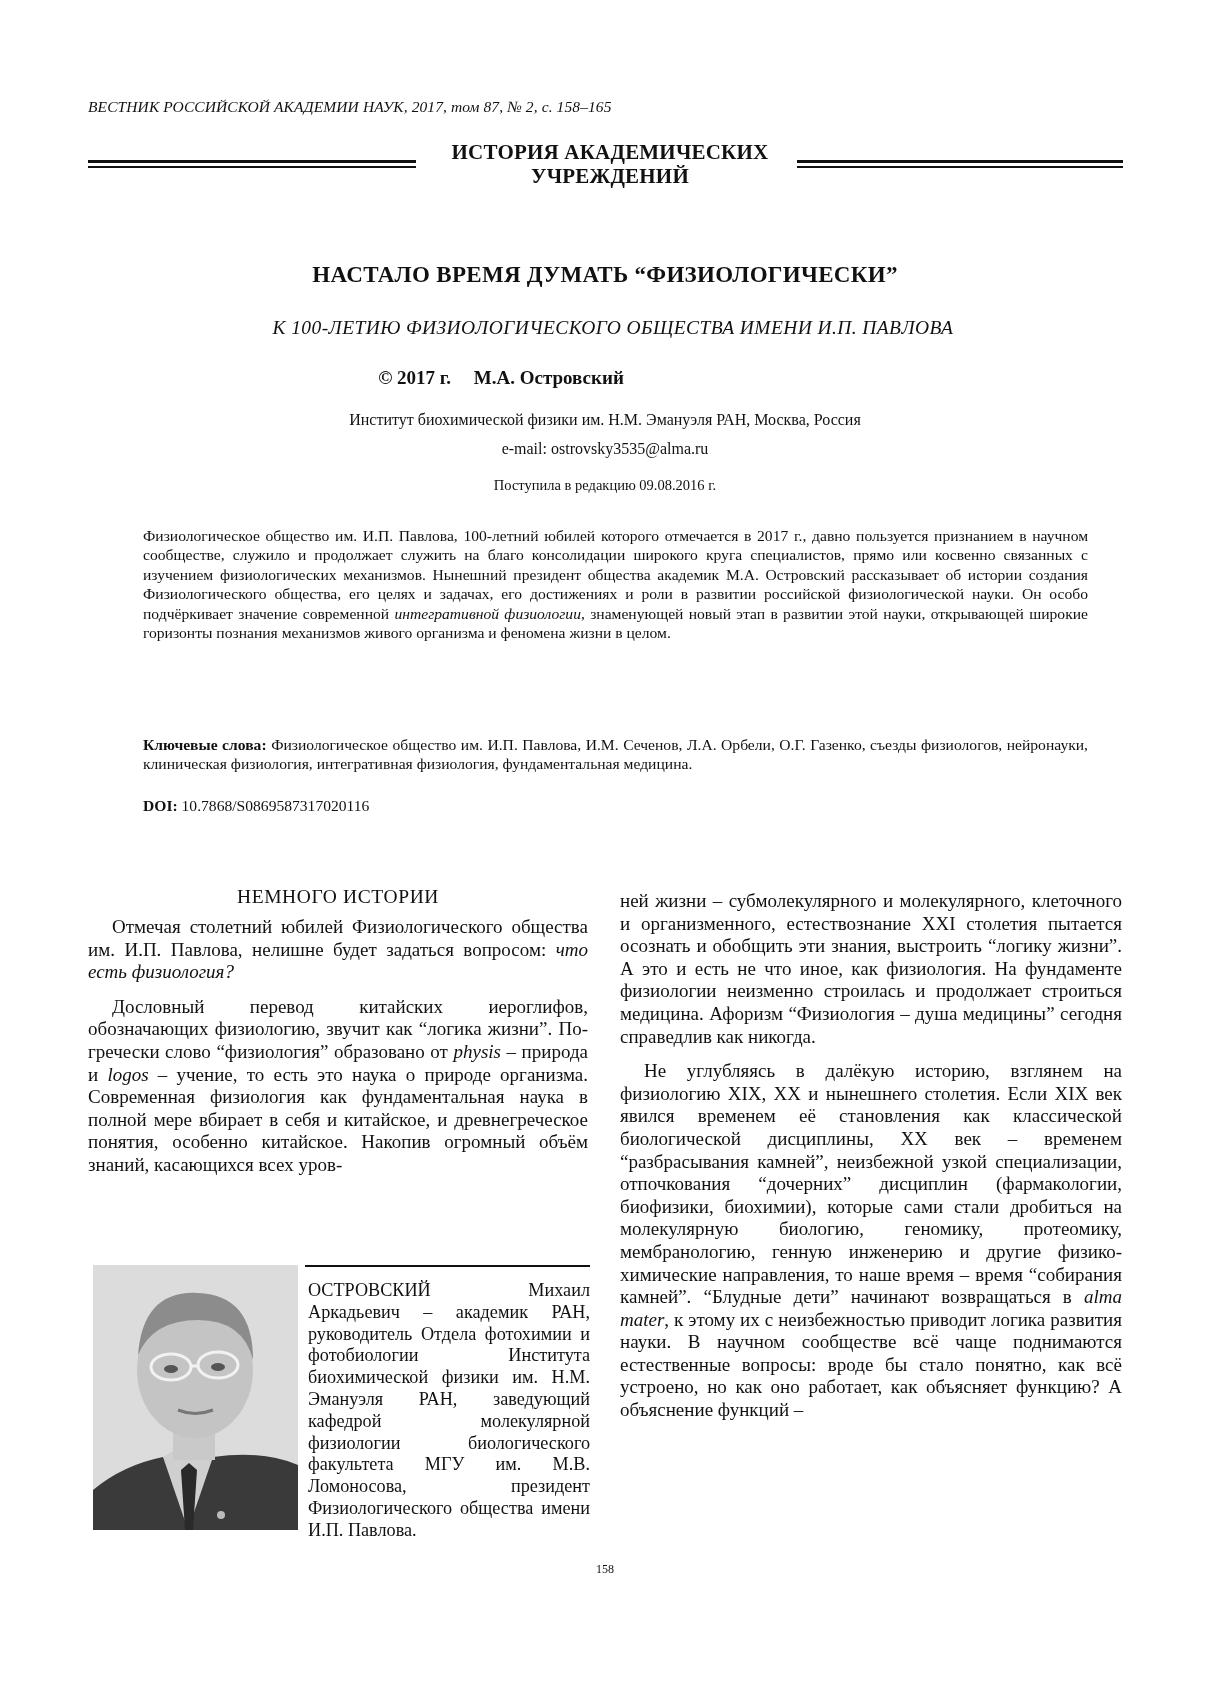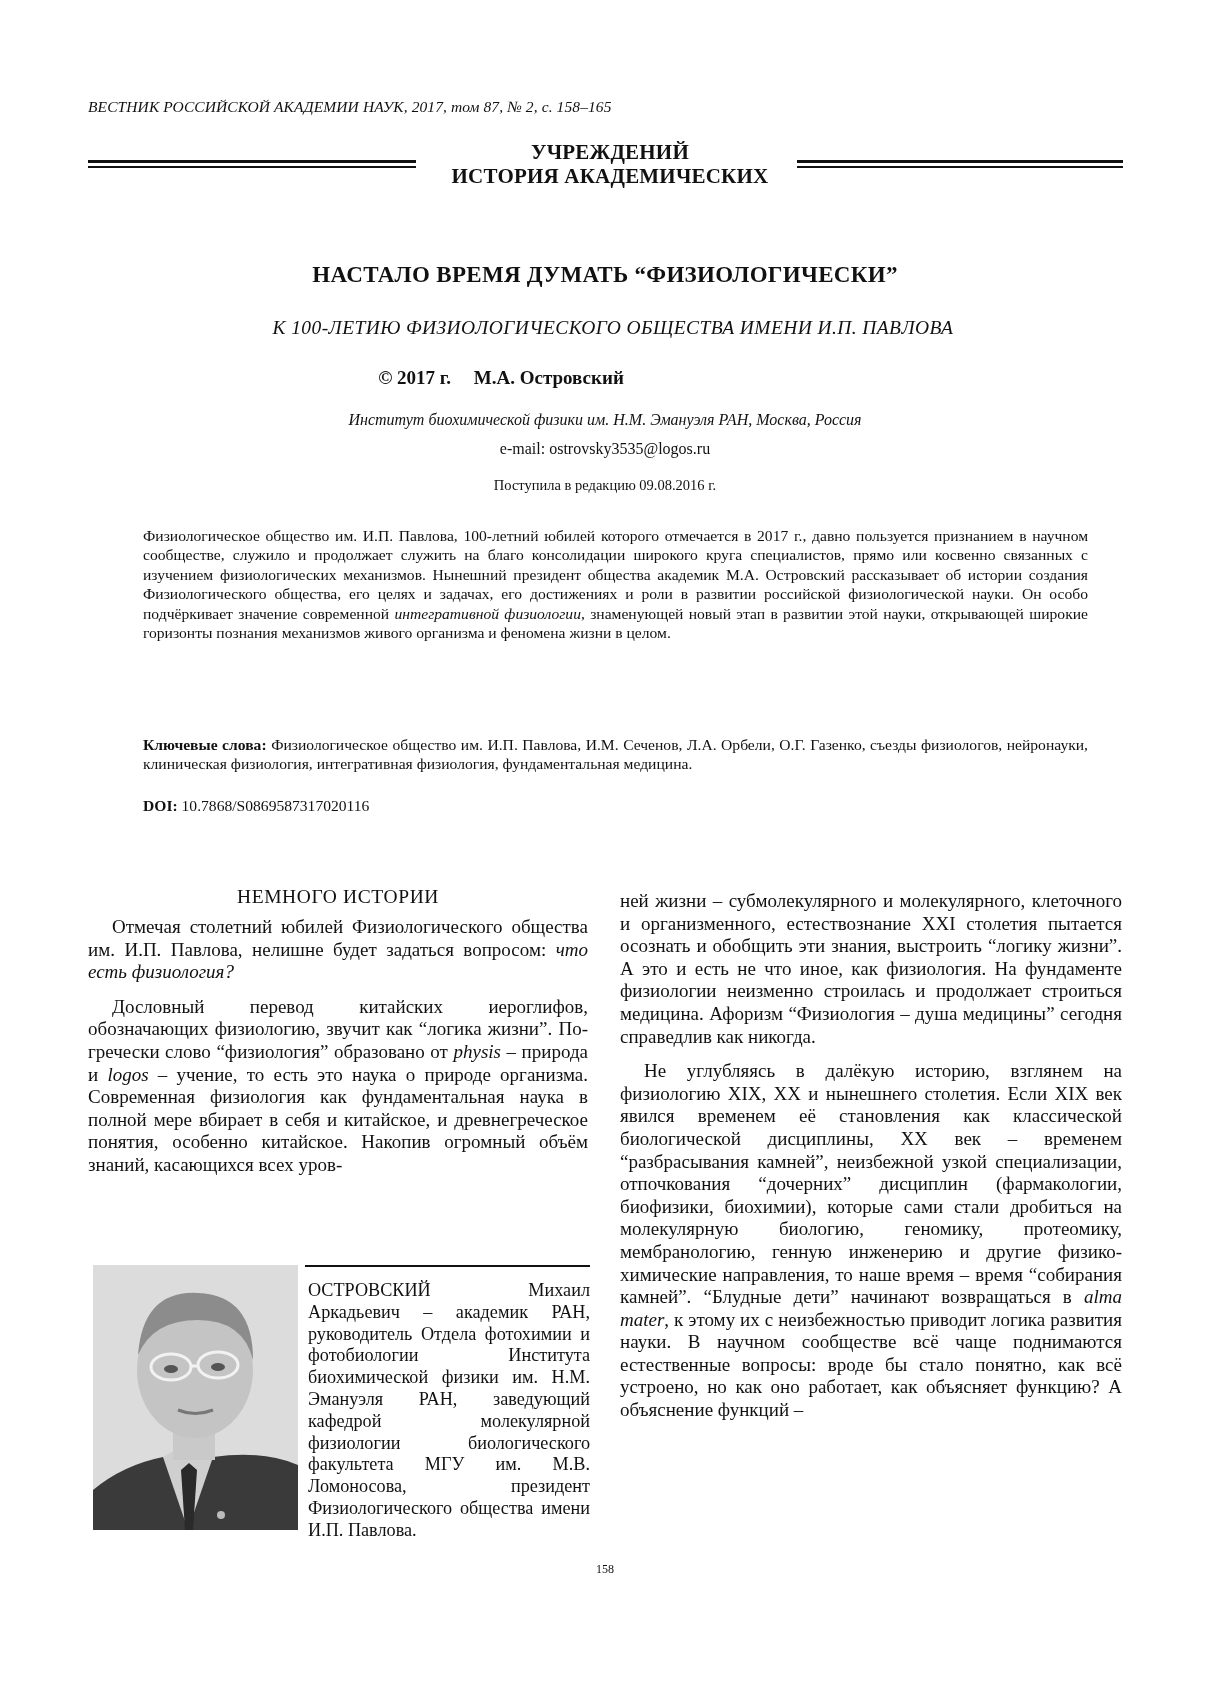--- a/index.html
+++ b/index.html
@@ -7,21 +7,21 @@
   .abs { position: absolute; }
   .journal-line { left: 88px; top: 98px; font-size: 15.5px; font-style: italic; letter-spacing: 0.1px; white-space: nowrap; }
   .rule-group { position: absolute; height: 8px; }
   .rule-group .thick { position: absolute; left: 0; right: 0; top: 0; height: 3px; background: #111; }
   .rule-group .thin { position: absolute; left: 0; right: 0; top: 6px; height: 1.5px; background: #111; }
   .section-head { left: 420px; width: 380px; top: 140px; text-align: center; font-weight: bold; font-size: 21px; line-height: 24px; letter-spacing: 0.2px; }
   .title { left: 0; width: 1210px; top: 262px; text-align: center; font-weight: bold; font-size: 23px; letter-spacing: 0.3px; }
   .subtitle { left: 0; width: 1210px; top: 317px; text-align: center; font-style: italic; font-size: 19.5px; letter-spacing: 0.4px; margin-left: 8px; }
   .author { left: 0; width: 1002px; top: 367px; text-align: center; font-weight: bold; font-size: 19px; }
   .author .year { margin-right: 18px; }
-  .affil { left: 0; width: 1210px; top: 411px; text-align: center; font-style: italic; font-size: 16px; }
+  .affil { left: 0; width: 1210px; top: 411px; text-align: center; font-size: 16px; }
   .email { left: 0; width: 1210px; top: 440px; text-align: center; font-size: 16px; }
   .received { left: 0; width: 1210px; top: 477px; text-align: center; font-size: 14.5px; }
   .abstract { left: 143px; width: 945px; top: 526px; font-size: 15.6px; line-height: 19.4px; text-align: justify; }
   .keywords { left: 143px; width: 945px; top: 735px; font-size: 15.6px; line-height: 19.4px; text-align: justify; }
   .keywords b, .doi b { font-weight: bold; }
   .doi { left: 143px; top: 797px; font-size: 15.6px; }
   .col { position: absolute; font-family: Liberation Serif, serif; font-size: 19px; line-height: 22.6px; text-align: justify; }
   .col p { margin: 0; text-indent: 24px; }
   .col p.noindent { text-indent: 0; }
   .col p + p { margin-top: 12px; }
@@ -41,32 +41,32 @@
 
 <div class="rule-group" style="left:88px; top:160px; width:328px;">
   <div class="thick"></div>
   <div class="thin"></div>
 </div>
 <div class="rule-group" style="left:797px; top:160px; width:326px;">
   <div class="thick"></div>
   <div class="thin"></div>
 </div>
 <div class="abs section-head">
+  <div>ИСТОРИЯ АКАДЕМИЧЕСКИХ</div>
   <div>УЧРЕЖДЕНИЙ</div>
-  <div>ИСТОРИЯ АКАДЕМИЧЕСКИХ</div>
 </div>
 
 <div class="abs title">НАСТАЛО ВРЕМЯ ДУМАТЬ “ФИЗИОЛОГИЧЕСКИ”</div>
 <div class="abs subtitle">К 100-ЛЕТИЮ ФИЗИОЛОГИЧЕСКОГО ОБЩЕСТВА ИМЕНИ И.П. ПАВЛОВА</div>
 <div class="abs author">
   <span class="year">© 2017 г.</span>
   <span>М.А. Островский</span>
 </div>
 <div class="abs affil">Институт биохимической физики им. Н.М. Эмануэля РАН, Москва, Россия</div>
-<div class="abs email">e-mail: ostrovsky3535@logos.ru</div>
+<div class="abs email">e-mail: ostrovsky3535@alma.ru</div>
 <div class="abs received">Поступила в редакцию 09.08.2016 г.</div>
 
 <div class="abs abstract"><span>Физиологическое общество им. И.П. Павлова, 100-летний юбилей которого отмечается в 2017 г., давно пользуется признанием в научном сообществе, служило и продолжает служить на благо консолидации широкого круга специалистов, прямо или косвенно связанных с изучением физиологических механизмов. Нынешний президент общества академик М.А. Островский рассказывает об истории создания Физиологического общества, его целях и задачах, его достижениях и роли в развитии российской физиологической науки. Он особо подчёркивает значение современной </span><i>интегративной физиологии</i><span>, знаменующей новый этап в развитии этой науки, открывающей широкие горизонты познания механизмов живого организма и феномена жизни в целом.</span></div>
 
 <div class="abs keywords"><b>Ключевые слова:</b><span> Физиологическое общество им. И.П. Павлова, И.М. Сеченов, Л.А. Орбели, О.Г. Газенко, съезды физиологов, нейронауки, клиническая физиология, интегративная физиология, фундаментальная медицина.</span></div>
 
 <div class="abs doi"><b>DOI:</b><span> 10.7868/S0869587317020116</span></div>
 
 <div class="abs sec-title">НЕМНОГО ИСТОРИИ</div>
 

